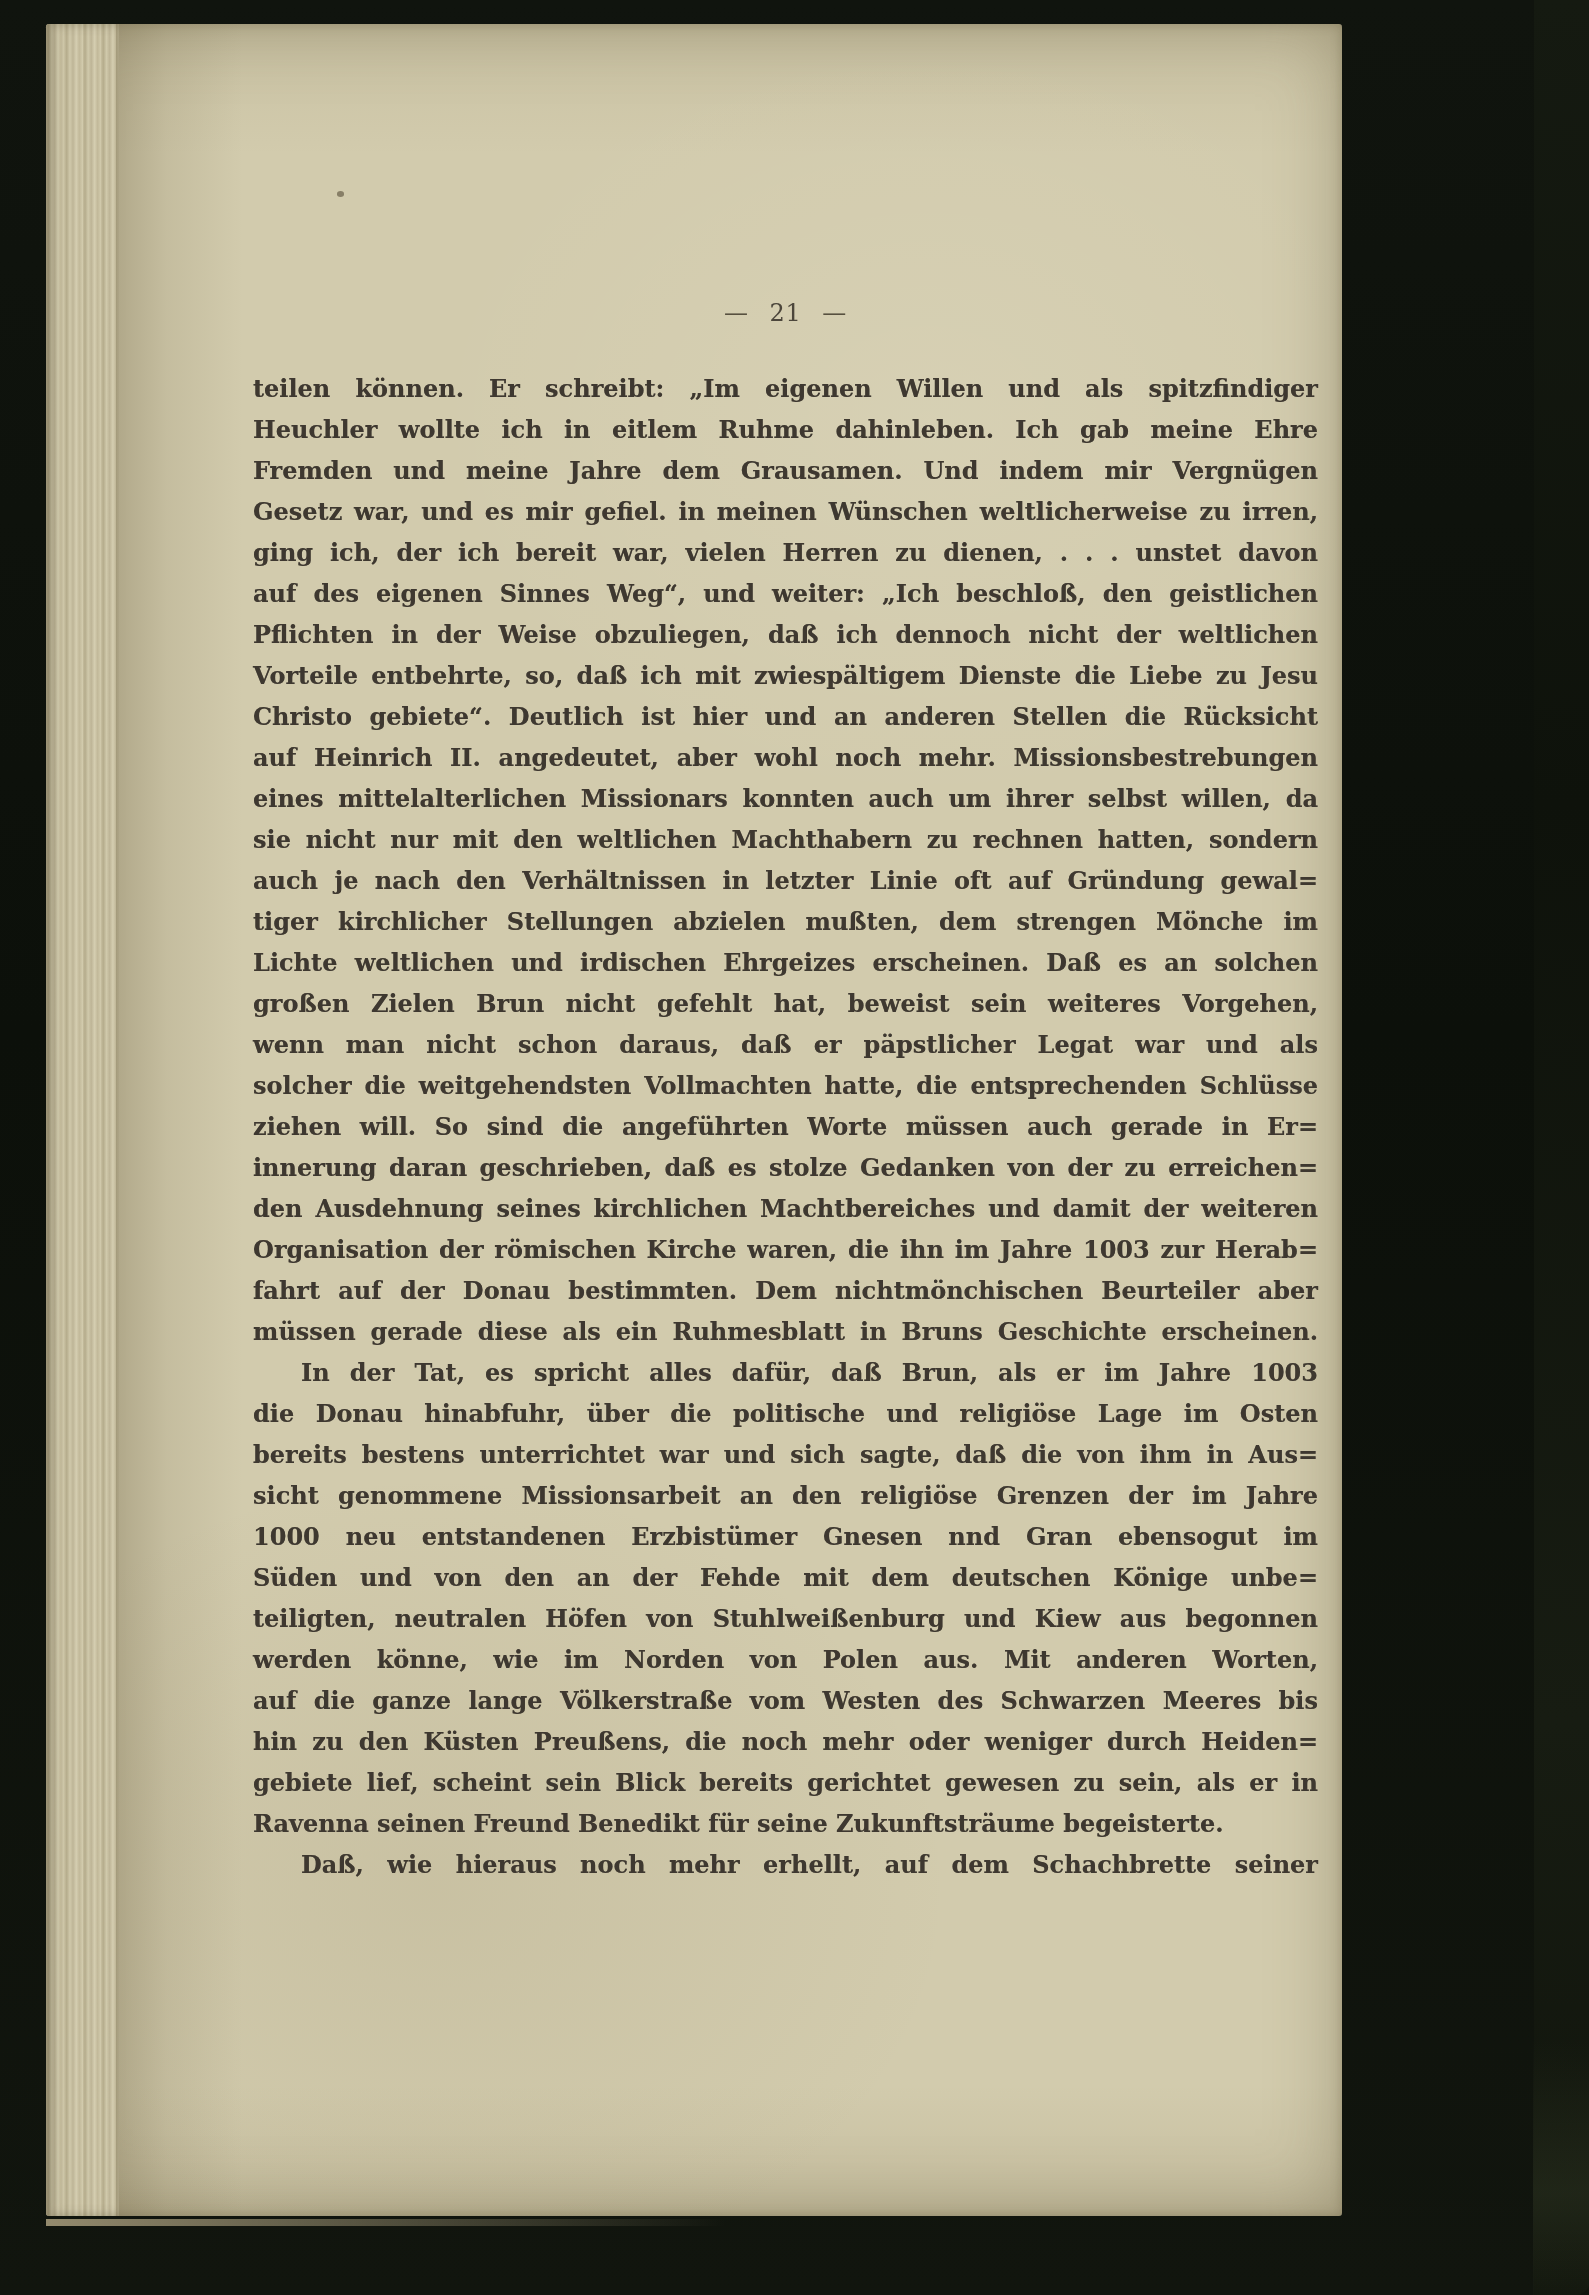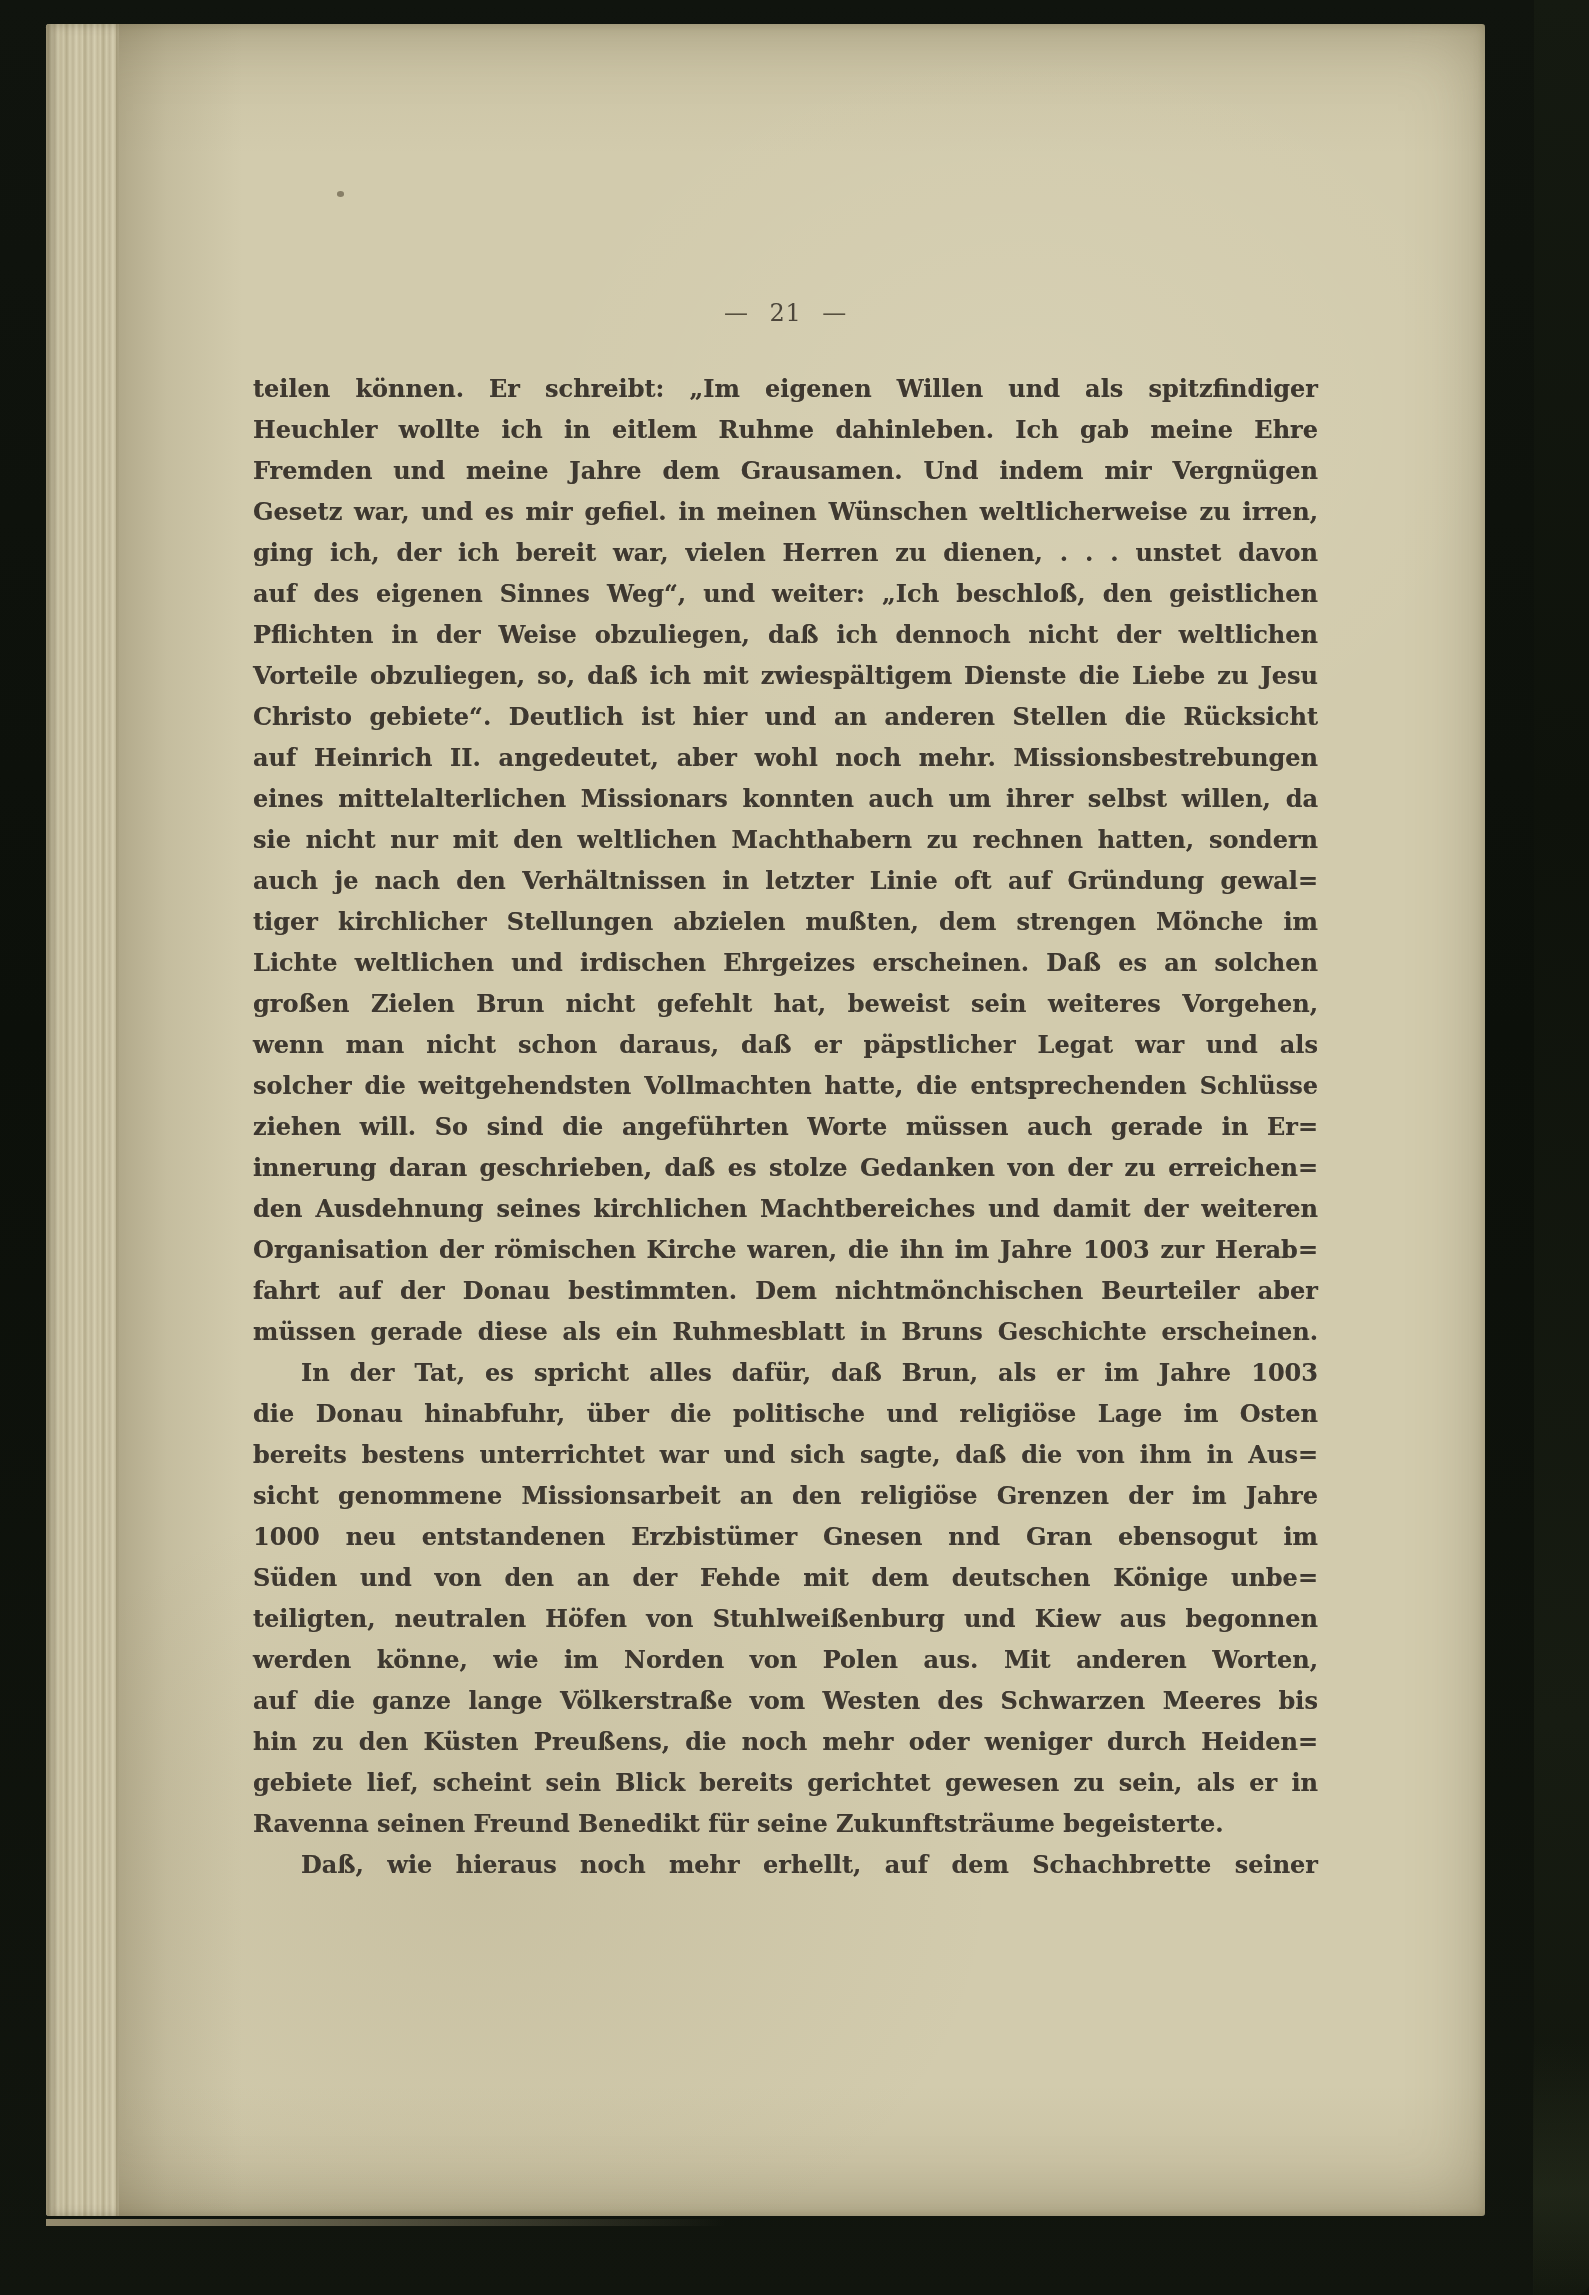--- a/index.html
+++ b/index.html
@@ -4,21 +4,21 @@
 <style>
   html,body{margin:0;padding:0;background:#0b0f0a;}
   .book{position:relative;width:1590px;height:2295px;overflow:hidden;
         background:linear-gradient(180deg,#10140e 0%,#0c100a 45%,#11150e 100%);
         font-family:"DejaVu Serif", serif;}
   .cover-right{position:absolute;right:0;top:0;width:56px;height:100%;
         background:linear-gradient(180deg,#151a11 0%,#0e120b 35%,#171c12 75%,#10140c 100%);}
   .cover-corner{position:absolute;right:0;bottom:0;width:57px;height:254px;
         background:linear-gradient(180deg,rgba(70,80,52,0) 0%,rgba(70,80,52,0.28) 60%,rgba(40,48,30,0.15) 100%);
         border-radius:0 0 14.3px 0;}
-  .paper{position:absolute;left:46px;top:24px;width:1439px;height:2192px;border-radius:3.2px;
+  .paper{position:absolute;left:46px;top:24px;width:1296px;height:2192px;border-radius:3.2px;
         background-color:#d2cbad;
         background-image:
           radial-gradient(ellipse 715px 556px at 68% 18%, rgba(255,252,238,0.10), rgba(255,252,238,0) 70%),
           radial-gradient(ellipse 795px 636px at 30% 85%, rgba(118,104,68,0.10), rgba(118,104,68,0) 65%),
           linear-gradient(180deg, rgba(120,106,70,0.10) 0%, rgba(120,106,70,0) 6%, rgba(120,106,70,0) 94%, rgba(120,106,70,0.14) 100%);
         box-shadow:inset 0 0 72px rgba(92,82,52,0.40), inset 0 0 11px rgba(92,82,52,0.35);}
   .page-edges{position:absolute;left:0;top:0;width:73px;height:100%;border-radius:3.2px 0 0 3.2px;
         background:repeating-linear-gradient(90deg,
           #c8c0a1 0px,#b5ac8c 2.4px,#d0c9ab 5.6px,#beb597 8.7px,#d5ceb1 12px,#c2b99a 15px,#d2cbad 18.3px);
         box-shadow:inset 6.4px 0 11px rgba(60,52,30,0.35);}
@@ -56,21 +56,21 @@
     </div>
 
     <div class="text-block">
         <div class="line">teilen können. Er schreibt: „Im eigenen Willen und als spitzfindiger</div>
         <div class="line">Heuchler wollte ich in eitlem Ruhme dahinleben. Ich gab meine Ehre</div>
         <div class="line">Fremden und meine Jahre dem Grausamen. Und indem mir Vergnügen</div>
         <div class="line">Gesetz war, und es mir gefiel. in meinen Wünschen weltlicherweise zu irren,</div>
         <div class="line">ging ich, der ich bereit war, vielen Herren zu dienen, . . . unstet davon</div>
         <div class="line">auf des eigenen Sinnes Weg“, und weiter: „Ich beschloß, den geistlichen</div>
         <div class="line">Pflichten in der Weise obzuliegen, daß ich dennoch nicht der weltlichen</div>
-        <div class="line">Vorteile obzuliegen, so, daß ich mit zwiespältigem Dienste die Liebe zu Jesu</div>
+        <div class="line">Vorteile entbehrte, so, daß ich mit zwiespältigem Dienste die Liebe zu Jesu</div>
         <div class="line">Christo gebiete“. Deutlich ist hier und an anderen Stellen die Rücksicht</div>
         <div class="line">auf Heinrich II. angedeutet, aber wohl noch mehr. Missionsbestrebungen</div>
         <div class="line">eines mittelalterlichen Missionars konnten auch um ihrer selbst willen, da</div>
         <div class="line">sie nicht nur mit den weltlichen Machthabern zu rechnen hatten, sondern</div>
         <div class="line">auch je nach den Verhältnissen in letzter Linie oft auf Gründung gewal=</div>
         <div class="line">tiger kirchlicher Stellungen abzielen mußten, dem strengen Mönche im</div>
         <div class="line">Lichte weltlichen und irdischen Ehrgeizes erscheinen. Daß es an solchen</div>
         <div class="line">großen Zielen Brun nicht gefehlt hat, beweist sein weiteres Vorgehen,</div>
         <div class="line">wenn man nicht schon daraus, daß er päpstlicher Legat war und als</div>
         <div class="line">solcher die weitgehendsten Vollmachten hatte, die entsprechenden Schlüsse</div>

